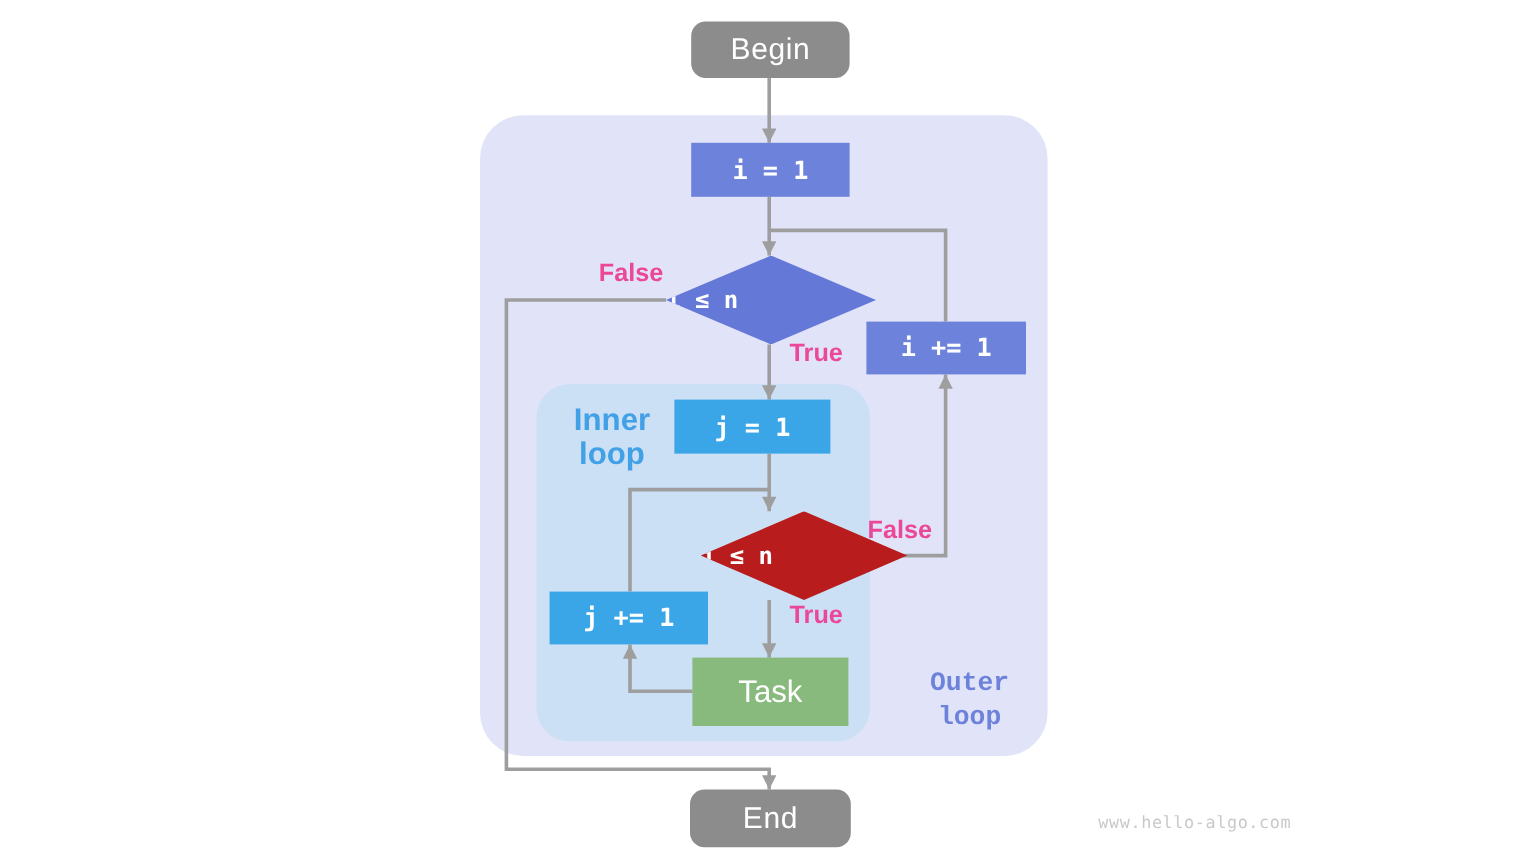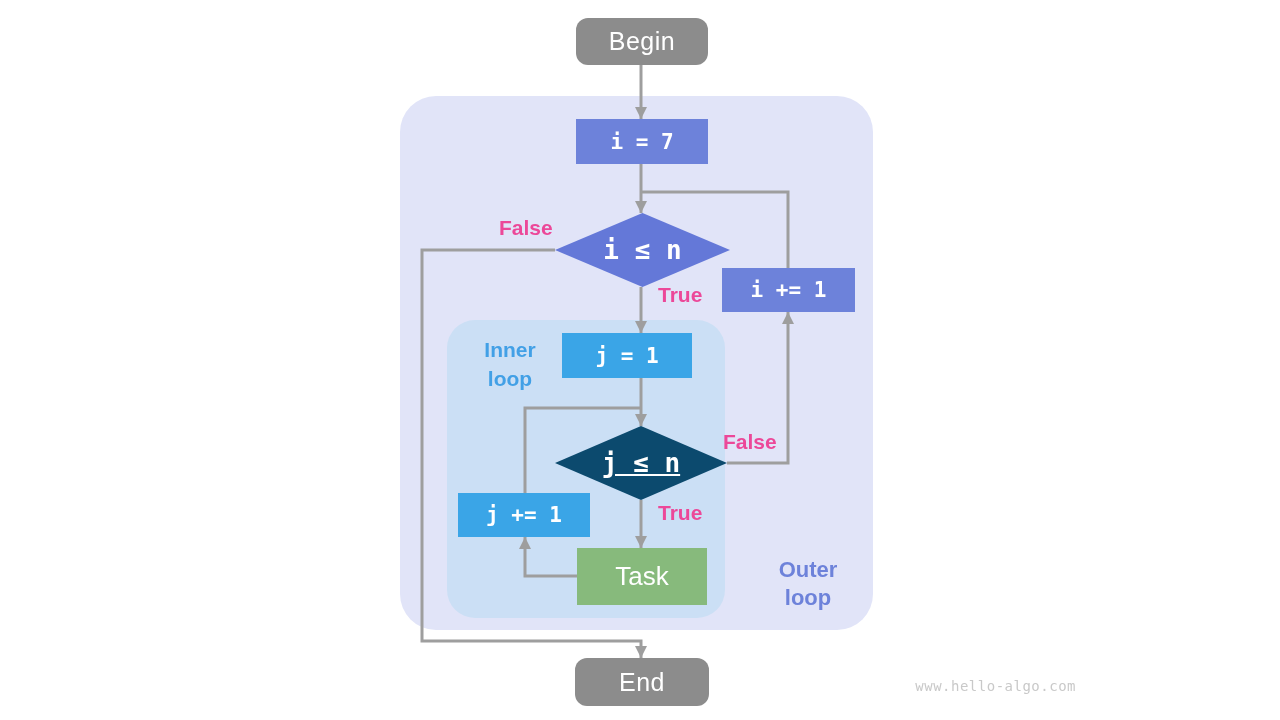--- a/index.html
+++ b/index.html
@@ -58,55 +58,54 @@
   .node-inc-j  { left: 458px; top: 493px; width: 132px; height: 44px; }
   .node-task {
     left: 577px; top: 548px; width: 130px; height: 57px;
     background: #87ba7c;
     font-size: 26px;
   }
   .diamond {
     position: absolute;
     display: flex;
     align-items: center;
-    justify-content: center;
     color: #ffffff;
     font-family: "DejaVu Sans Mono", monospace;
     font-weight: bold;
-    font-size: 26px;
+    font-size: 20px;
     clip-path: polygon(50% 0, 100% 50%, 50% 100%, 0 50%);
   }
   .diamond-cond-i { left: 555px; top: 213px; width: 175px; height: 74px; background: #6478d8; }
-  .diamond-cond-j { left: 555px; top: 426px; width: 172px; height: 74px; background: #0c4a6e; text-decoration: underline; }
+  .diamond-cond-j { left: 584px; top: 426px; width: 172px; height: 74px; background: #b91c1c; }
   .branch-label {
     position: absolute;
     color: #ec4899;
     font-weight: bold;
     font-size: 21px;
   }
   .bl-outer-false { left: 499px; top: 216px; }
   .bl-outer-true  { left: 658px; top: 283px; }
   .bl-inner-false { left: 723px; top: 430px; }
   .bl-inner-true  { left: 658px; top: 501px; }
   .region-label {
     position: absolute;
     text-align: center;
   }
   .region-label span { display: block; }
   .label-inner-loop {
     left: 460px; top: 335px; width: 100px;
     color: #42a0e6;
     font-weight: bold;
-    font-size: 21px;
+    font-size: 26px;
     line-height: 29px;
   }
   .label-outer-loop {
     left: 748px; top: 556px; width: 120px;
     color: #6d82da;
-    font-family: Liberation Sans, sans-serif;
+    font-family: Liberation Mono, monospace;
     font-weight: bold;
     font-size: 22px;
     line-height: 28px;
   }
   .watermark {
     position: absolute;
     right: 40px; top: 678px;
     color: #c9c9c9;
     font-family: "DejaVu Sans Mono", monospace;
     font-size: 14px;
@@ -139,21 +138,21 @@
       <polyline points="641,500 641,548" marker-end="url(#arrow)"></polyline>
       <polyline points="577,576 525,576 525,537" marker-end="url(#arrow)"></polyline>
     </g>
   </svg>
 
   <div class="node terminal node-begin">
     <span>Begin</span>
   </div>
 
   <div class="node proc proc-purple node-init-i">
-    <span>i = 7</span>
+    <span>i = 1</span>
   </div>
 
   <div class="diamond diamond-cond-i">
     <span>i ≤ n</span>
   </div>
 
   <div class="node proc proc-purple node-inc-i">
     <span>i += 1</span>
   </div>
 

